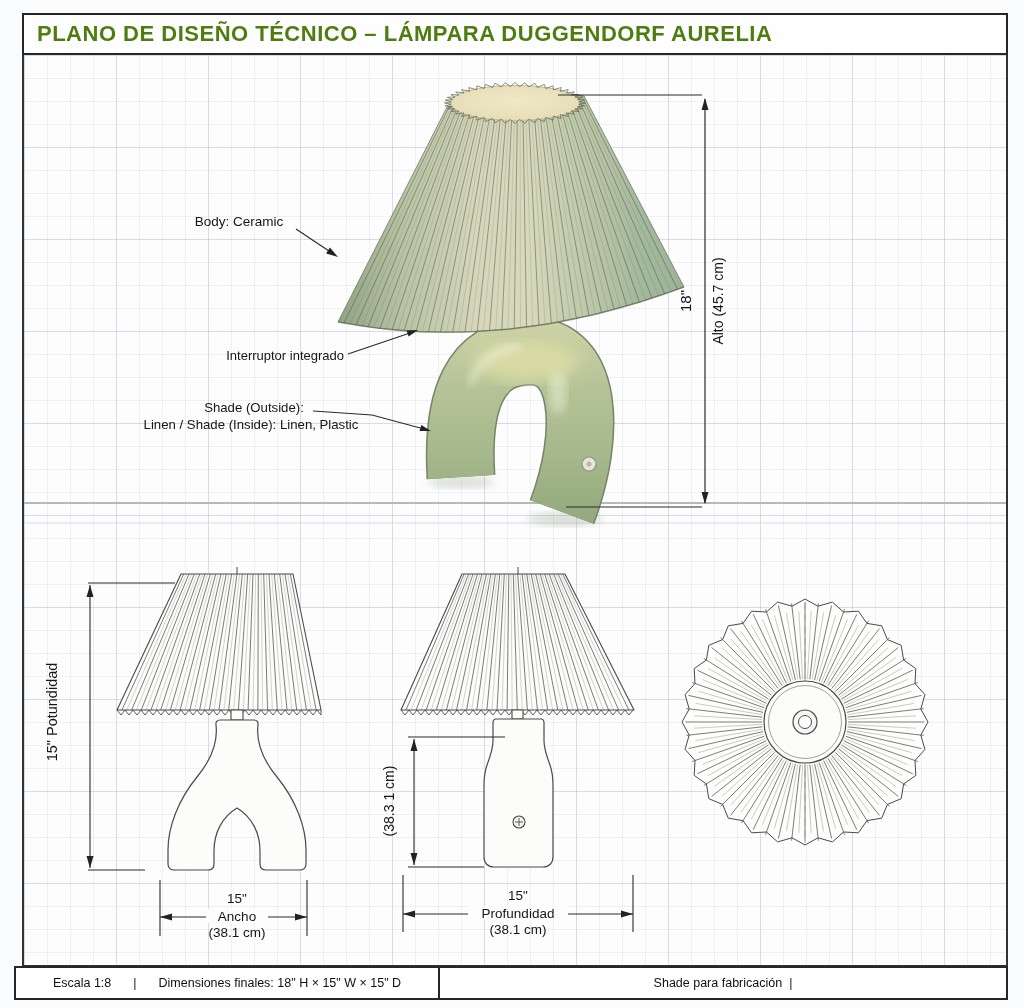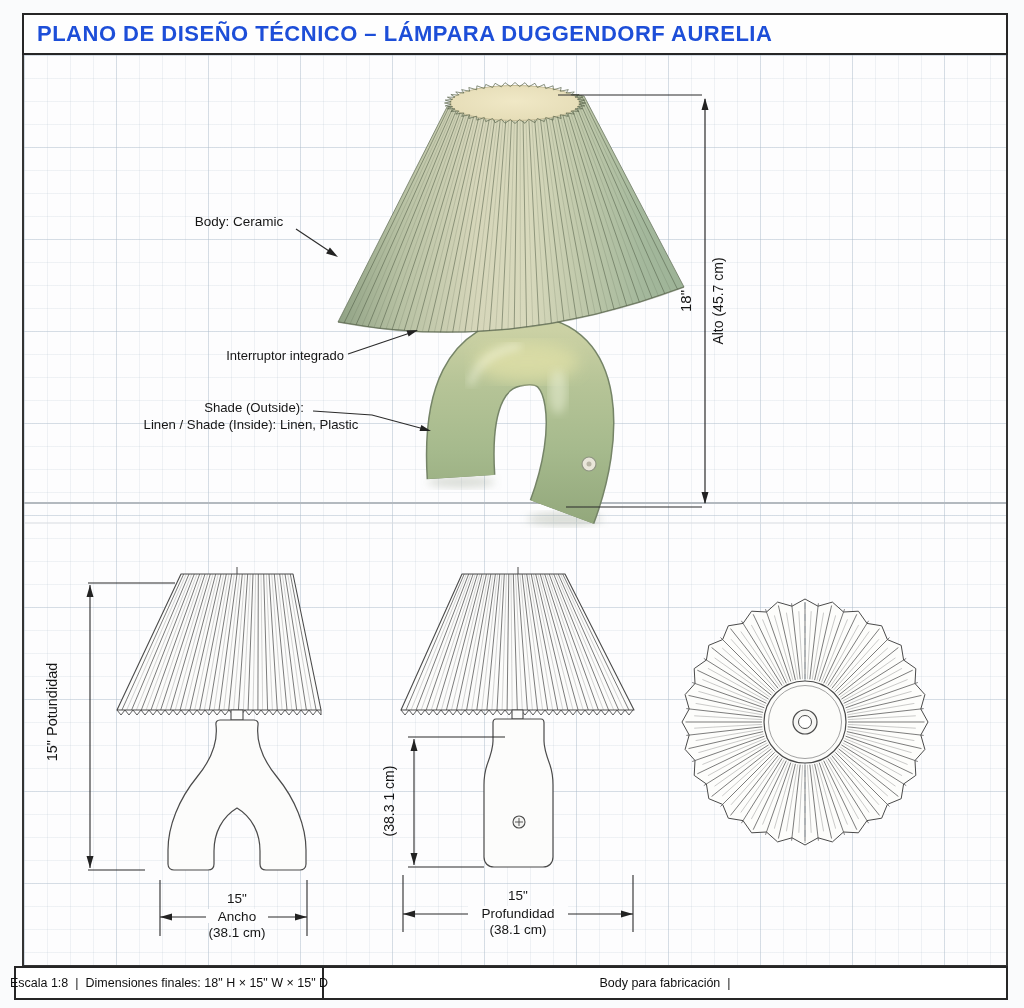--- a/index.html
+++ b/index.html
@@ -6,43 +6,43 @@
   body{
     width:1024px;height:1008px;position:relative;overflow:hidden;
     background:#fafbfc;
     font-family:"Liberation Sans",sans-serif;
     color:#111;
   }
   .title-box{
     position:absolute;left:22px;top:13px;width:986px;height:42px;
     box-sizing:border-box;border:2px solid #262626;background:#fefefe;
     display:flex;align-items:center;padding-left:13px;
-    font-size:22px;font-weight:bold;letter-spacing:0.5px;color:#1d4ed8;
+    font-size:22px;font-weight:bold;letter-spacing:0.5px;color:#4d7c0f;
     white-space:nowrap;
   }
   .main-box{
     position:absolute;left:22px;top:55px;width:986px;height:912px;
     box-sizing:border-box;border:2px solid #333;border-top:none;
     background-color:#fdfdfe;
     background-image:
       linear-gradient(to right, rgba(173,188,203,0.38) 1px, transparent 1px),
       linear-gradient(to bottom, rgba(173,188,203,0.38) 1px, transparent 1px),
       linear-gradient(to right, rgba(183,196,209,0.20) 1px, transparent 1px),
       linear-gradient(to bottom, rgba(183,196,209,0.20) 1px, transparent 1px);
     background-size:92px 92px, 92px 92px, 23px 23px, 23px 23px;
   }
   svg.draw{position:absolute;left:22px;top:55px;width:986px;height:912px;}
   .footer-box{
     position:absolute;left:14px;top:966px;width:994px;height:34px;
     box-sizing:border-box;border:2px solid #262626;background:#fff;
     display:flex;font-size:12.5px;color:#101010;
   }
   .footer-left{
-    width:308px;box-sizing:border-box;border-right:2px solid #262626;
-    display:flex;align-items:center;justify-content:center;gap:7px;white-space:nowrap;text-align:center;
+    width:424px;box-sizing:border-box;border-right:2px solid #262626;
+    display:flex;align-items:center;justify-content:center;gap:22px;white-space:nowrap;text-align:center;
   }
   .footer-right{
     flex:1;display:flex;align-items:center;justify-content:center;gap:7px;white-space:nowrap;
   }
   .sep{color:#222;}
   text{font-family:"Liberation Sans",sans-serif;fill:#161616;}
 </style>
 </head>
 <body>
 
@@ -473,16 +473,16 @@
   </g>
 </svg>
 
 <div class="footer-box">
   <div class="footer-left">
     <span>Escala 1:8</span>
     <span class="sep">|</span>
     <span>Dimensiones finales: 18" H × 15" W × 15" D</span>
   </div>
   <div class="footer-right">
-    <span>Body para fabricación</span>
+    <span>Shade para fabricación</span>
     <span class="sep">|</span>
   </div>
 </div>
 
 </body></html>

